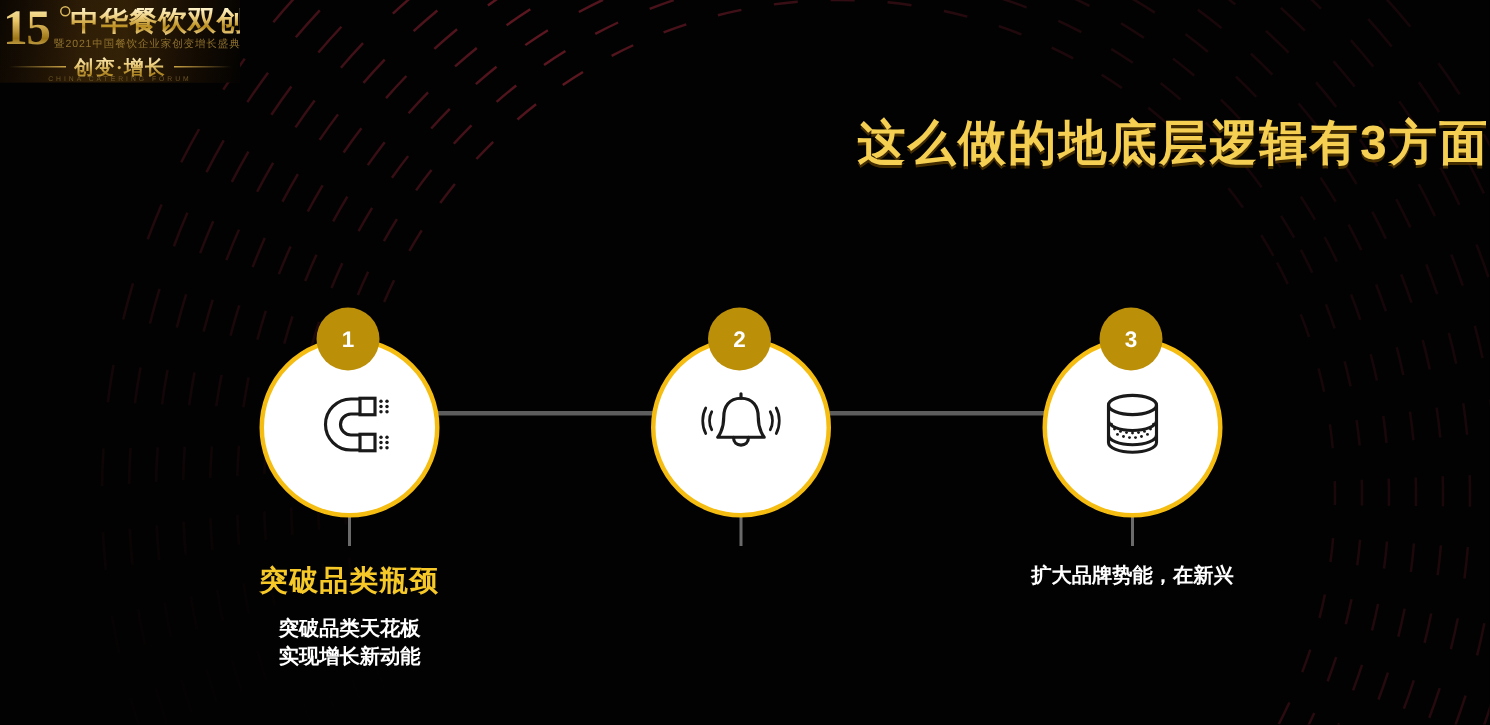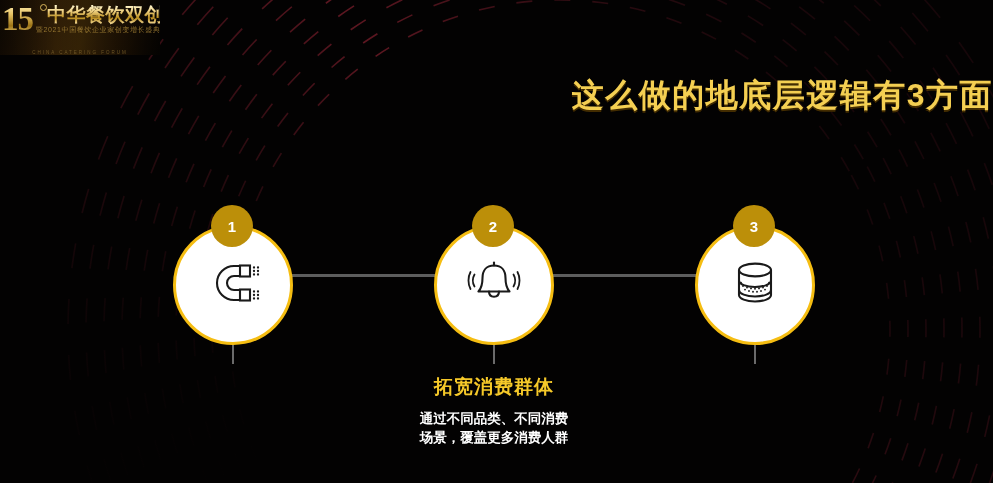--- a/index.html
+++ b/index.html
@@ -129,20 +129,25 @@
         <ellipse cx="0" cy="0" rx="492" ry="492" stroke-dasharray="25 31"></ellipse>
       </g>
     </g>
   </svg>
 
   <div class="hdr-left">
     <div class="lg-num">15</div>
     <div class="lg-deg"></div>
     <div class="lg-main">中华餐饮双创论坛</div>
     <div class="lg-sub">暨2021中国餐饮企业家创变增长盛典</div>
+    <div class="lg-slogan-wrap">
+      <span class="lg-rule"></span>
+      <span class="lg-slogan">创变·增长</span>
+      <span class="lg-rule r"></span>
+    </div>
     <div class="lg-tiny">CHINA CATERING FORUM</div>
   </div>
 
 
   <div class="title">这么做的地底层逻辑有3方面</div>
 
   <div class="conn c1"></div>
   <div class="conn c2"></div>
   <div class="stem" style="left:232px"></div>
   <div class="stem" style="left:493px"></div>
@@ -217,23 +222,24 @@
               <circle cx="38" cy="32.6" r=".95"></circle>
             <circle cx="14" cy="25.8" r=".95"></circle>
               <circle cx="42" cy="25.8" r=".95"></circle>
           </g>
         </svg>
       </span>
     </div>
     <div class="badge">3</div>
   </div>
 
-
-  <div class="cap" style="left:364px">
-    <h3>拓宽消费群体</h3>
-    <p>通过不同品类、不同消费</p>
-    <p>场景，覆盖更多消费人群</p>
-  </div>
+  <div class="cap" style="left:103px">
+    <h3>突破品类瓶颈</h3>
+    <p>突破品类天花板</p>
+    <p>实现增长新动能</p>
+  </div>
+
 
   <div class="cap" style="left:625px">
+    <p>扩大品牌势能，在新兴</p>
   </div>
 
 </div>
 
 </body></html>

